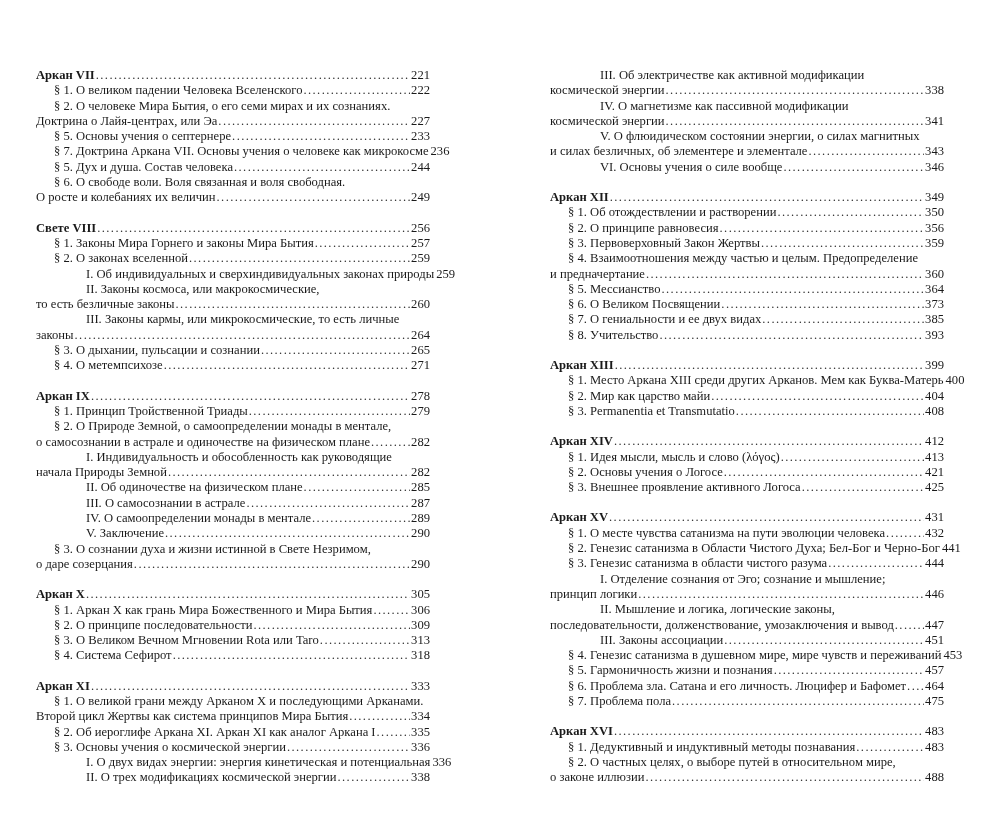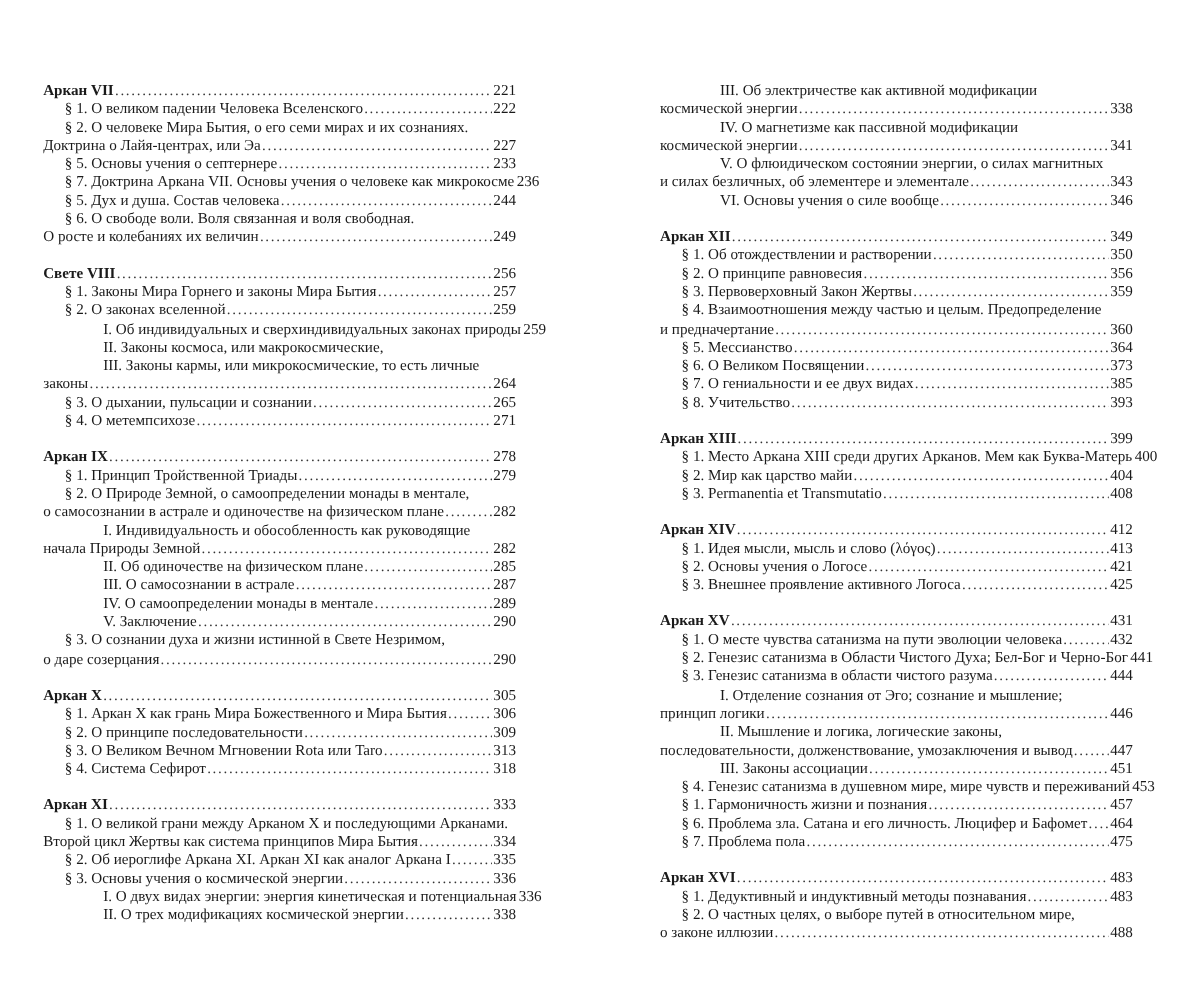--- a/index.html
+++ b/index.html
@@ -88,20 +88,25 @@
     <div class="toc-line ind2 nodots">
       <span class="t">I. Об индивидуальных и сверхиндивидуальных законах природы</span>
       <span class="dots"></span>
       <span class="p">259</span>
     </div>
     <div class="toc-line ind2 nodots">
       <span class="t">II. Законы космоса, или макрокосмические,</span>
       <span class="dots"></span>
       <span class="p"></span>
     </div>
+    <div class="toc-line">
+      <span class="t">то есть безличные законы</span>
+      <span class="dots"></span>
+      <span class="p">260</span>
+    </div>
     <div class="toc-line ind2 nodots">
       <span class="t">III. Законы кармы, или микрокосмические, то есть личные</span>
       <span class="dots"></span>
       <span class="p"></span>
     </div>
     <div class="toc-line">
       <span class="t">законы</span>
       <span class="dots"></span>
       <span class="p">264</span>
     </div>
@@ -413,21 +418,21 @@
       <span class="t">III. Законы ассоциации</span>
       <span class="dots"></span>
       <span class="p">451</span>
     </div>
     <div class="toc-line ind1">
       <span class="t">§ 4. Генезис сатанизма в душевном мире, мире чувств и переживаний</span>
       <span class="dots"></span>
       <span class="p">453</span>
     </div>
     <div class="toc-line ind1">
-      <span class="t">§ 1. Гармоничность жизни и познания</span>
+      <span class="t">§ 5. Гармоничность жизни и познания</span>
       <span class="dots"></span>
       <span class="p">457</span>
     </div>
     <div class="toc-line ind1">
       <span class="t">§ 6. Проблема зла. Сатана и его личность. Люцифер и Бафомет</span>
       <span class="dots"></span>
       <span class="p">464</span>
     </div>
     <div class="toc-line ind1">
       <span class="t">§ 7. Проблема пола</span>

